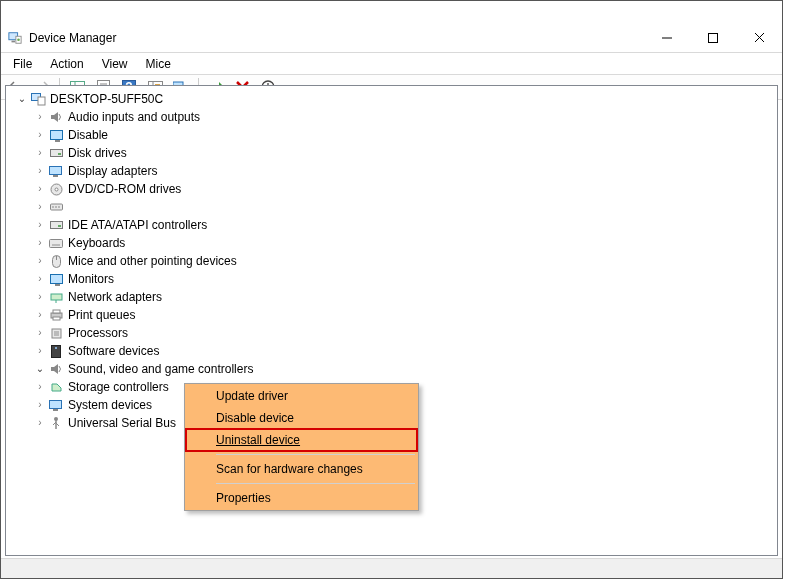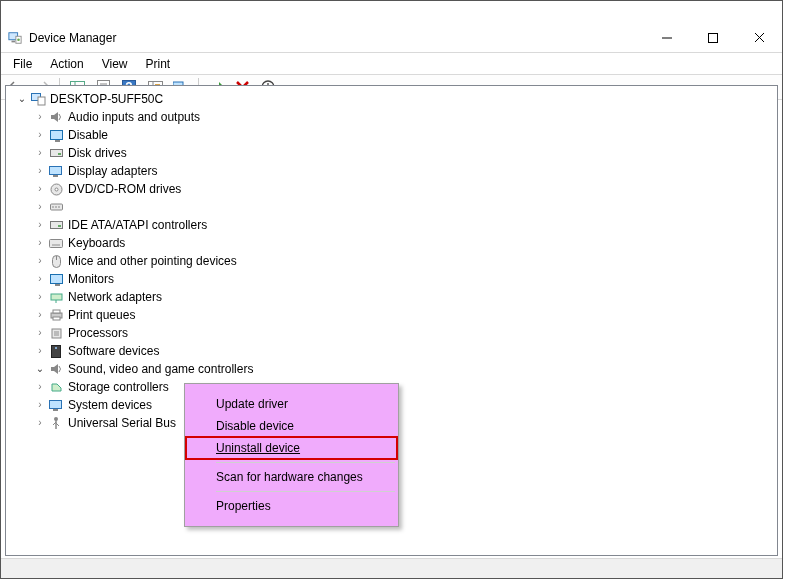--- a/index.html
+++ b/index.html
@@ -26,21 +26,21 @@
   .arrow.open { color:#404040; }
   .nicon { width:16px; height:16px; margin-right:4px; display:flex; align-items:center; justify-content:center; flex:0 0 16px;}
   .nlabel { font-size:12px;}
   .indent0 { padding-left:6px;}
   .indent1 { padding-left:24px;}
   .indent2 { padding-left:42px;}
   .selected .nlabel { background:#cde8ff; border:1px dotted #7aa7c7; padding:0 1px;}
   
   .statusbar { position:absolute; bottom:0; left:0; right:0; height:20px; border-top:1px solid #d9d9d9; background:#f0f0f0;}
   
-  .ctx { position:absolute; background:#f0abfc; border:1px solid #a0a0a0; box-shadow:3px 3px 4px rgba(0,0,0,.25); padding:9px 1px; width:215px;}
+  .ctx { position:absolute; background:#fdba74; border:1px solid #a0a0a0; box-shadow:3px 3px 4px rgba(0,0,0,.25); padding:1px 1px; width:235px;}
   .ctx .item { height:22px; display:flex; align-items:center; padding-left:30px; font-size:12px;}
   .ctx .item.bold { font-weight:400;}
   .ctx .csep { height:1px; background:#d0d0d0; margin:3px 2px 3px 30px;}
   .redbox { outline:2px solid #d40000; outline-offset:-1px;text-decoration:underline;}
   
   .i-mon { width:13px;height:10px;border:1px solid #1a6fb0;background:#bfe3ff;position:relative;}
   .i-mon::after{content:"";position:absolute;width:5px;height:2px;background:#888;bottom:-3px;left:4px;}
   .i-drive{width:13px;height:8px;border:1px solid #777;background:#e8e8e8;position:relative;}
   .i-drive::after{content:"";position:absolute;right:1px;top:3px;width:3px;height:2px;background:#6a6;}
   svg { display:block; }
@@ -77,21 +77,21 @@
             <line x1="10" y1="1" x2="1" y2="10" stroke="#000"></line>
           </svg>
         </div>
     </div>
   </div>
 
   <div class="menubar">
     <span>File</span>
     <span>Action</span>
     <span>View</span>
-    <span>Print</span>
+    <span>Mice</span>
   </div>
 
   <div class="toolbar">
     <div class="tbtn">
         <svg width="16" height="12">
           <path d="M6 1 L1 6 L6 11 M1 6 H12" fill="none" stroke="#777" stroke-width="1.5"></path>
         </svg>
       </div>
     <div class="tbtn">
         <svg width="16" height="12">

